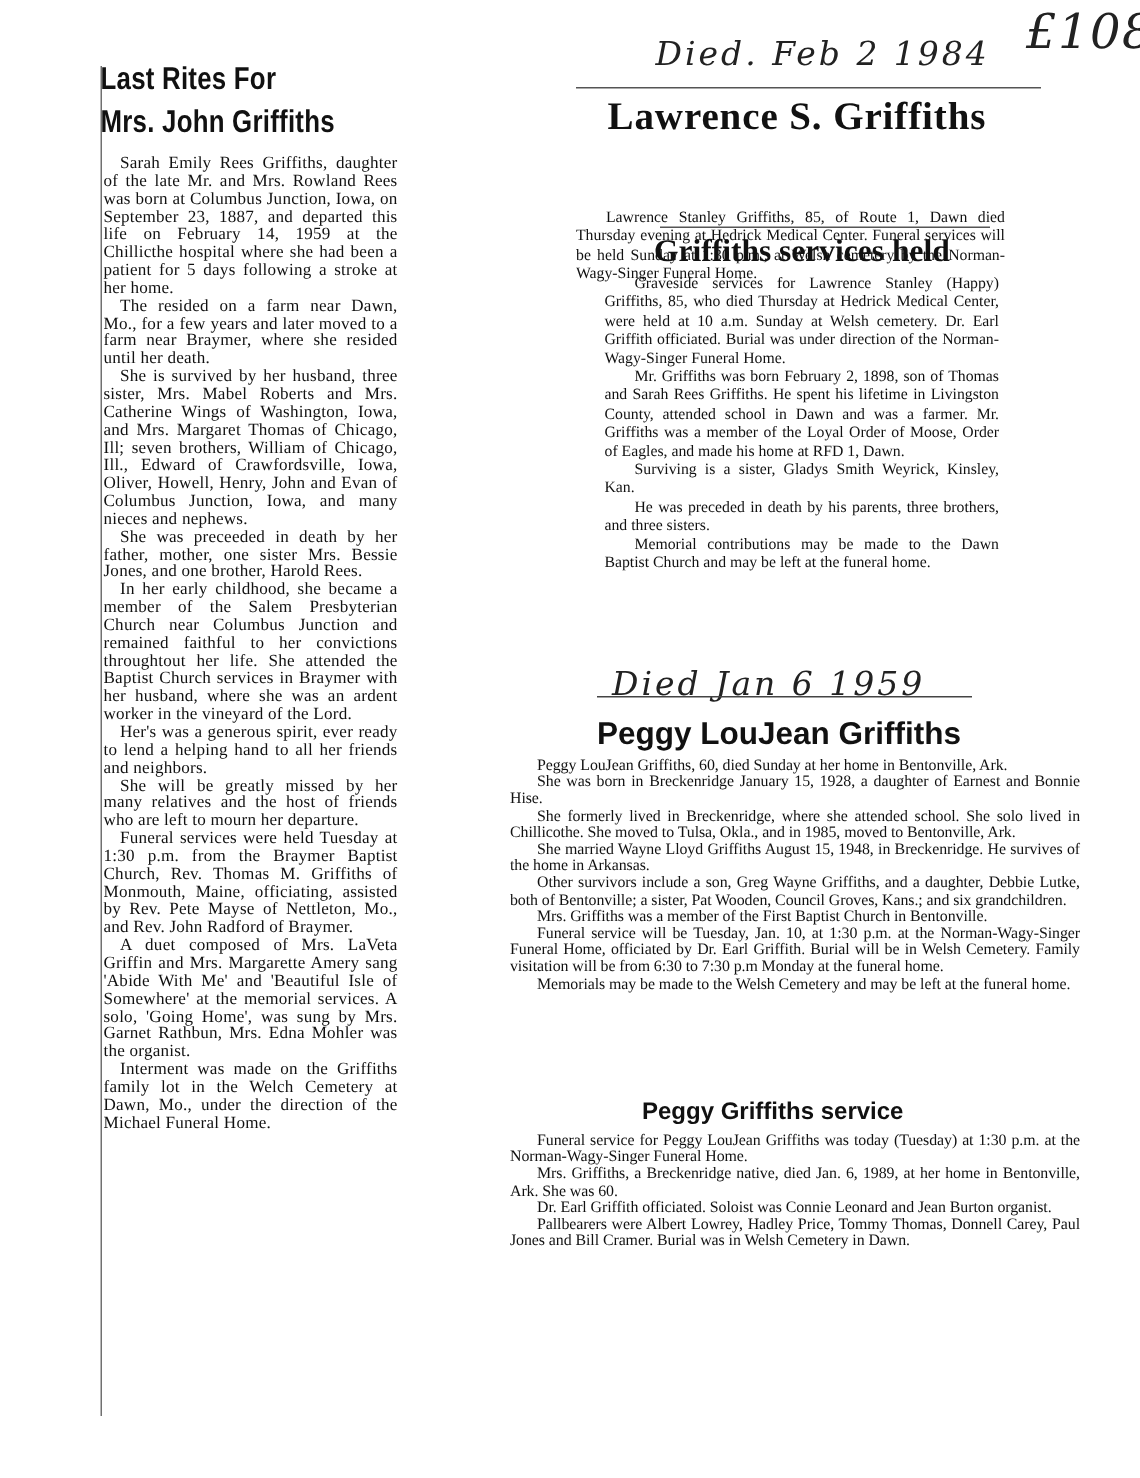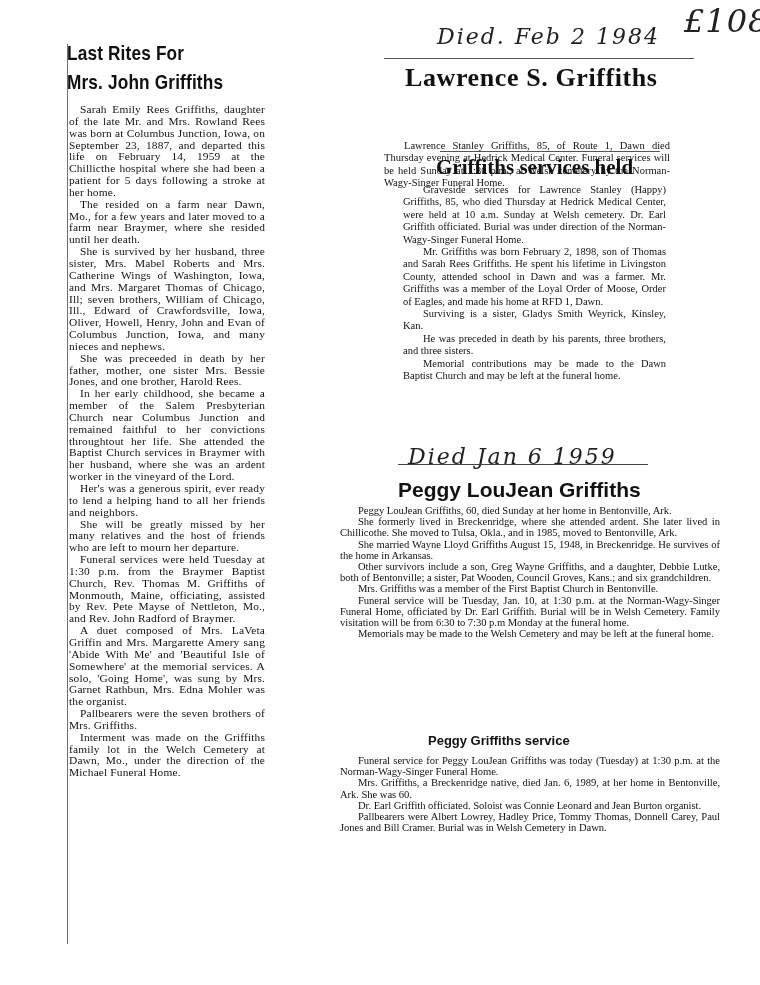--- a/index.html
+++ b/index.html
@@ -24,21 +24,21 @@
   #lawrence-head { left: 405px; top: 63px; font-size: 26px; font-weight: bold; letter-spacing: .6px; white-space: nowrap; }
   #lawrence-body { left: 384px; top: 96px; width: 286px; margin-top: 44px; }
   #services-head { left: 436px; top: 155px; font-size: 21px; font-weight: bold; white-space: nowrap; }
   #services-body { left: 403px; top: 184px; width: 263px; }
   .rc p { margin: 0; font-size: 10.5px; line-height: 12.4px; text-align: justify; text-indent: 20px; }
   #lawrence-body p { text-indent: 20px; }
 
   #peggy-head { left: 398px; top: 478px; font-family: "Liberation Sans", sans-serif; font-size: 21px; font-weight: bold; white-space: nowrap; }
   #peggy-body { left: 340px; top: 505px; width: 380px; }
   #peggy-body p, #peggy-svc-body p { font-size: 10.6px; line-height: 11.2px; text-indent: 18px; letter-spacing: -.05px; }
-  #peggy-svc-head { left: 428px; top: 733px; font-family: "Liberation Sans", sans-serif; font-size: 13px; font-weight: bold; white-space: nowrap; }
+  #peggy-svc-head { left: 428px; top: 733px; font-family: "Liberation Sans", sans-serif; font-size: 16px; font-weight: bold; white-space: nowrap; }
   #peggy-svc-body { left: 340px; top: 755px; width: 380px; }
 </style>
 </head>
 <body>
 
 <div class="hand" id="page-num">£108</div>
 <div class="hand" id="anno-lawrence">Died. Feb 2 1984</div>
 <div class="hand" id="anno-peggy">Died Jan 6 1959</div>
 <div class="hand-rule" style="left:398px;top:464px;width:250px;"></div>
 
@@ -51,21 +51,20 @@
   <div id="left-body">
     <p>Sarah Emily Rees Griffiths, daughter of the late Mr. and Mrs. Rowland Rees was born at Columbus Junction, Iowa, on September 23, 1887, and departed this life on February 14, 1959 at the Chillicthe hospital where she had been a patient for 5 days following a stroke at her home.</p>
     <p>The resided on a farm near Dawn, Mo., for a few years and later moved to a farm near Braymer, where she resided until her death.</p>
     <p>She is survived by her husband, three sister, Mrs. Mabel Roberts and Mrs. Catherine Wings of Washington, Iowa, and Mrs. Margaret Thomas of Chicago, Ill; seven brothers, William of Chicago, Ill., Edward of Crawfordsville, Iowa, Oliver, Howell, Henry, John and Evan of Columbus Junction, Iowa, and many nieces and nephews.</p>
     <p>She was preceeded in death by her father, mother, one sister Mrs. Bessie Jones, and one brother, Harold Rees.</p>
     <p>In her early childhood, she became a member of the Salem Presbyterian Church near Columbus Junction and remained faithful to her convictions throughtout her life. She attended the Baptist Church services in Braymer with her husband, where she was an ardent worker in the vineyard of the Lord.</p>
     <p>Her's was a generous spirit, ever ready to lend a helping hand to all her friends and neighbors.</p>
     <p>She will be greatly missed by her many relatives and the host of friends who are left to mourn her departure.</p>
     <p>Funeral services were held Tuesday at 1:30 p.m. from the Braymer Baptist Church, Rev. Thomas M. Griffiths of Monmouth, Maine, officiating, assisted by Rev. Pete Mayse of Nettleton, Mo., and Rev. John Radford of Braymer.</p>
     <p>A duet composed of Mrs. LaVeta Griffin and Mrs. Margarette Amery sang 'Abide With Me' and 'Beautiful Isle of Somewhere' at the memorial services. A solo, 'Going Home', was sung by Mrs. Garnet Rathbun, Mrs. Edna Mohler was the organist.</p>
-    <p>Pallbearers were the seven brothers of Mrs. Griffiths.</p>
     <p>Interment was made on the Griffiths family lot in the Welch Cemetery at Dawn, Mo., under the direction of the Michael Funeral Home.</p>
   </div>
 </div>
 
 <div class="rule" style="left:384px;top:58px;width:310px;"></div>
 <div class="rc" id="lawrence-head">Lawrence S. Griffiths</div>
 <div class="rc" id="lawrence-body">
   <p>Lawrence Stanley Griffiths, 85, of Route 1, Dawn died Thursday evening at Hedrick Medical Center. Funeral services will be held Sunday at 1:30 p.m., at Welsh cemetery by the Norman-Wagy-Singer Funeral Home.</p>
 </div>
 
@@ -75,21 +74,22 @@
   <p>Graveside services for Lawrence Stanley (Happy) Griffiths, 85, who died Thursday at Hedrick Medical Center, were held at 10 a.m. Sunday at Welsh cemetery. Dr. Earl Griffith officiated. Burial was under direction of the Norman-Wagy-Singer Funeral Home.</p>
   <p>Mr. Griffiths was born February 2, 1898, son of Thomas and Sarah Rees Griffiths. He spent his lifetime in Livingston County, attended school in Dawn and was a farmer. Mr. Griffiths was a member of the Loyal Order of Moose, Order of Eagles, and made his home at RFD 1, Dawn.</p>
   <p>Surviving is a sister, Gladys Smith Weyrick, Kinsley, Kan.</p>
   <p>He was preceded in death by his parents, three brothers, and three sisters.</p>
   <p>Memorial contributions may be made to the Dawn Baptist Church and may be left at the funeral home.</p>
 </div>
 
 <div class="rc" id="peggy-head">Peggy LouJean Griffiths</div>
 <div class="rc" id="peggy-body">
   <p>Peggy LouJean Griffiths, 60, died Sunday at her home in Bentonville, Ark.</p>
-  <p>She formerly lived in Breckenridge, where she attended ardent. She later lived in Chillicothe. She moved to Tulsa, Okla., and in 1985, moved to Bentonville, Ark.</p>
+  <p>She was born in Breckenridge January 15, 1928, a daughter of Earnest and Bonnie Hise.</p>
+  <p>She formerly lived in Breckenridge, where she attended school. She solo lived in Chillicothe. She moved to Tulsa, Okla., and in 1985, moved to Bentonville, Ark.</p>
   <p>She married Wayne Lloyd Griffiths August 15, 1948, in Breckenridge. He survives of the home in Arkansas.</p>
   <p>Other survivors include a son, Greg Wayne Griffiths, and a daughter, Debbie Lutke, both of Bentonville; a sister, Pat Wooden, Council Groves, Kans.; and six grandchildren.</p>
   <p>Mrs. Griffiths was a member of the First Baptist Church in Bentonville.</p>
   <p>Funeral service will be Tuesday, Jan. 10, at 1:30 p.m. at the Norman-Wagy-Singer Funeral Home, officiated by Dr. Earl Griffith. Burial will be in Welsh Cemetery. Family visitation will be from 6:30 to 7:30 p.m Monday at the funeral home.</p>
   <p>Memorials may be made to the Welsh Cemetery and may be left at the funeral home.</p>
 </div>
 
 <div class="rc" id="peggy-svc-head">Peggy Griffiths service</div>
 <div class="rc" id="peggy-svc-body">
   <p>Funeral service for Peggy LouJean Griffiths was today (Tuesday) at 1:30 p.m. at the Norman-Wagy-Singer Funeral Home.</p>

